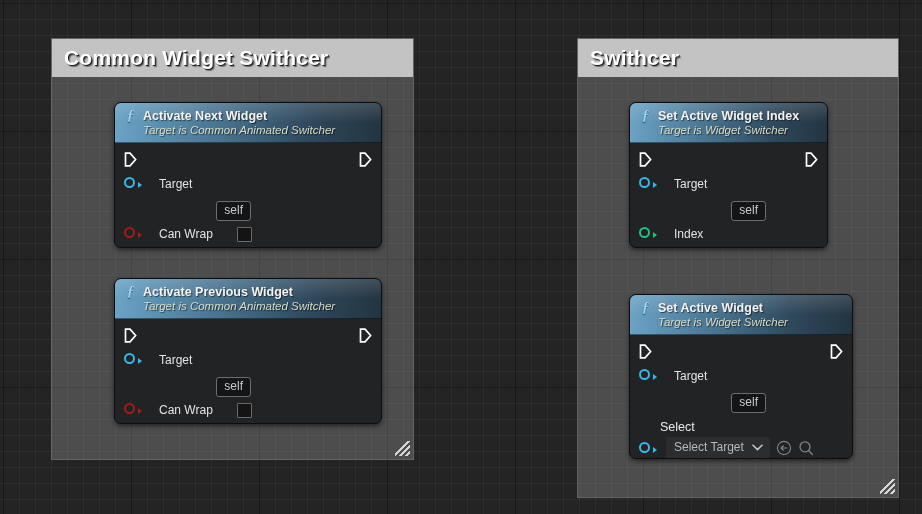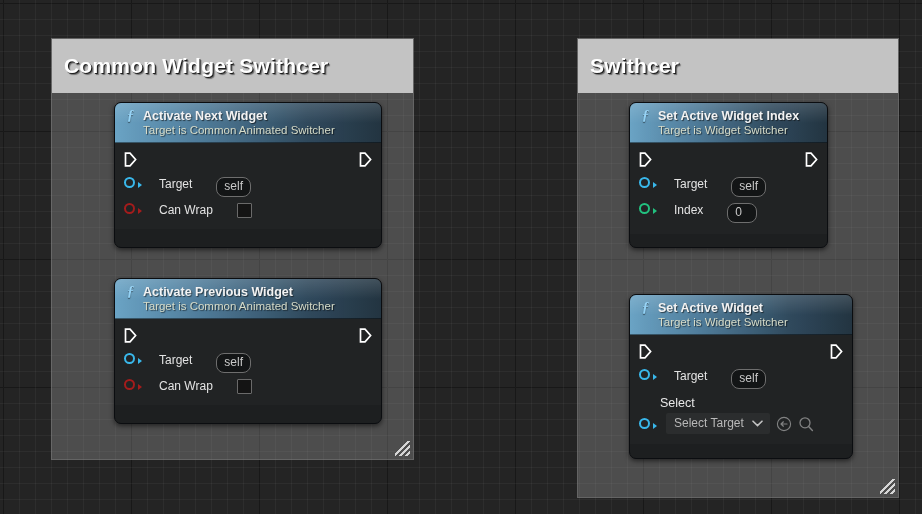--- a/index.html
+++ b/index.html
@@ -31,21 +31,21 @@
   }
 
   
   .comment {
     position: absolute;
     box-sizing: border-box;
     background: rgba(172,172,172,0.30);
     border: 1px solid rgba(120,120,120,0.55);
   }
   .comment-title {
-    height: 54px;
+    height: 38px;
     background: #c3c3c3;
     display: flex;
     align-items: center;
     padding: 0 0 0 12px;
     box-sizing: border-box;
   }
   .comment-title span {
     font-size: 21px;
     font-weight: bold;
     color: #ffffff;
@@ -109,20 +109,21 @@
   }
   .node-title {
     font-size: 12.5px;
     font-weight: bold;
     color: #f2f2f2;
     text-shadow: 1px 1px 1px rgba(0,0,0,0.6);
     white-space: nowrap;
   }
   .node-subtitle {
     font-size: 11.5px;
+    font-style: italic;
     color: #d6dbc8;
     text-shadow: 1px 1px 1px rgba(0,0,0,0.55);
     margin: 1px 0 0 18px;
     white-space: nowrap;
   }
 
   .node-body {
     background: #212324;
     padding: 0 0 10px 0;
   }
@@ -171,21 +172,22 @@
   }
   .value-box {
     box-sizing: border-box;
     min-width: 30px;
     padding: 1px 7px 2px 7px;
     border: 1px solid #6e6e6e;
     background: #131516;
     color: #c9c9c9;
     font-size: 12px;
     line-height: 15px;
-    border-radius: 8px;
+    border-radius: 3px;
+    margin-top: 24px;
   }
   .checkbox {
     width: 15px;
     height: 15px;
     box-sizing: border-box;
     border: 1px solid #6a6a6a;
     background: #141414;
     border-radius: 1px;
   }
 

